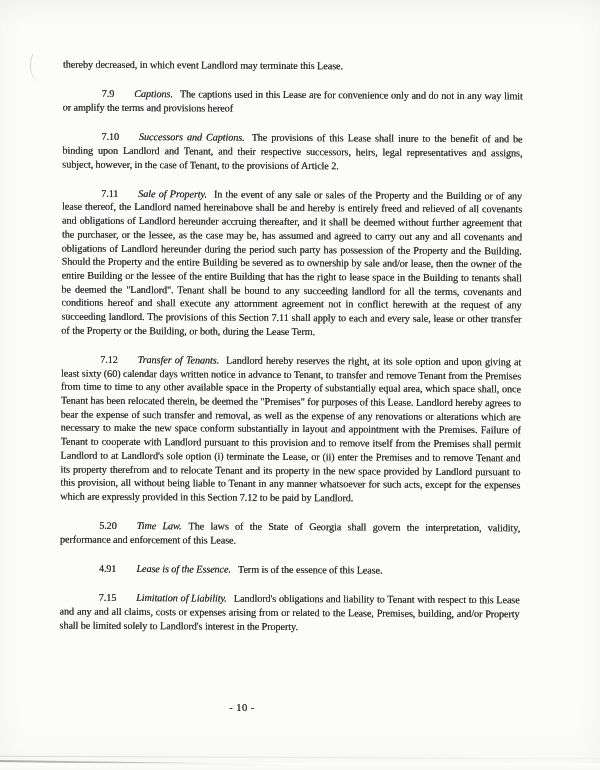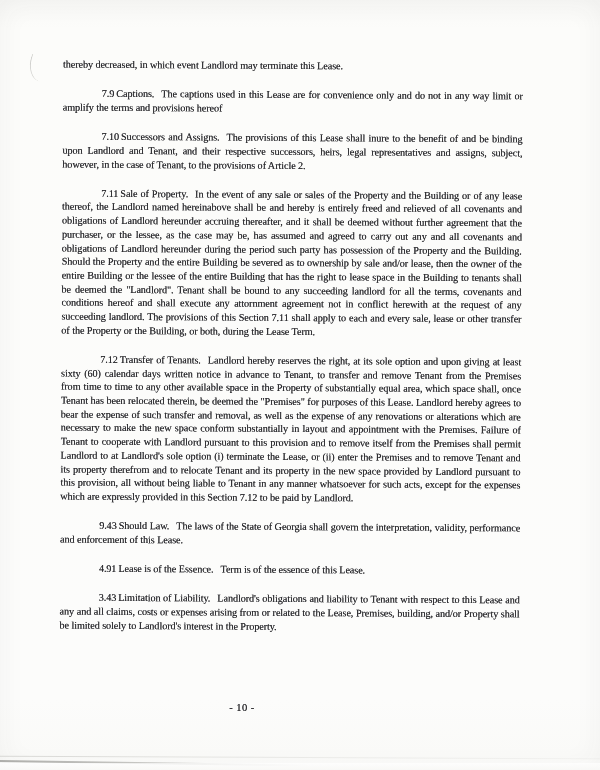--- a/index.html
+++ b/index.html
@@ -34,23 +34,24 @@
     text-shadow: 0 0 0.4px rgba(42,42,46,0.8);
   }
   .para {
     text-align: justify;
     margin: 0 0 15.5px 0;
   }
   .para.indented {
     text-indent: 39px;
   }
   .sec-num {
-    margin-right: 2px;
+    margin-right: 20px;
   }
   .sec-title {
+    font-style: italic;
     margin-right: 7px;
   }
   .footer {
     position: absolute;
     left: 0;
     top: 702px;
     width: 484px;
     text-align: center;
     color: #2a2a2e;
     font-size: 10.5px;
@@ -107,41 +108,41 @@
 
     <div class="para">
       <span>thereby decreased, in which event Landlord may terminate this Lease.</span>
     </div>
 
     <div class="para indented">
       <span class="sec-num">7.9</span><span class="sec-title">Captions.</span><span>The captions used in this Lease are for convenience only and do not in any way limit or amplify the terms and provisions hereof</span>
     </div>
 
     <div class="para indented">
-      <span class="sec-num">7.10</span><span class="sec-title">Successors and Assigns.</span><span>The provisions of this Lease shall inure to the benefit of and be binding upon Landlord and Tenant, and their respective successors, heirs, legal representatives and assigns, subject, however, in the case of Tenant, to the provisions of Article 2.</span>
+      <span class="sec-num">7.10</span><span class="sec-title">Successors and Captions.</span><span>The provisions of this Lease shall inure to the benefit of and be binding upon Landlord and Tenant, and their respective successors, heirs, legal representatives and assigns, subject, however, in the case of Tenant, to the provisions of Article 2.</span>
     </div>
 
     <div class="para indented">
       <span class="sec-num">7.11</span><span class="sec-title">Sale of Property.</span><span>In the event of any sale or sales of the Property and the Building or of any lease thereof, the Landlord named hereinabove shall be and hereby is entirely freed and relieved of all covenants and obligations of Landlord hereunder accruing thereafter, and it shall be deemed without further agreement that the purchaser, or the lessee, as the case may be, has assumed and agreed to carry out any and all covenants and obligations of Landlord hereunder during the period such party has possession of the Property and the Building. Should the Property and the entire Building be severed as to ownership by sale and/or lease, then the owner of the entire Building or the lessee of the entire Building that has the right to lease space in the Building to tenants shall be deemed the "Landlord". Tenant shall be bound to any succeeding landlord for all the terms, covenants and conditions hereof and shall execute any attornment agreement not in conflict herewith at the request of any succeeding landlord. The provisions of this Section 7.11 shall apply to each and every sale, lease or other transfer of the Property or the Building, or both, during the Lease Term.</span>
     </div>
 
     <div class="para indented">
       <span class="sec-num">7.12</span><span class="sec-title">Transfer of Tenants.</span><span>Landlord hereby reserves the right, at its sole option and upon giving at least sixty (60) calendar days written notice in advance to Tenant, to transfer and remove Tenant from the Premises from time to time to any other available space in the Property of substantially equal area, which space shall, once Tenant has been relocated therein, be deemed the "Premises" for purposes of this Lease. Landlord hereby agrees to bear the expense of such transfer and removal, as well as the expense of any renovations or alterations which are necessary to make the new space conform substantially in layout and appointment with the Premises. Failure of Tenant to cooperate with Landlord pursuant to this provision and to remove itself from the Premises shall permit Landlord to at Landlord's sole option (i) terminate the Lease, or (ii) enter the Premises and to remove Tenant and its property therefrom and to relocate Tenant and its property in the new space provided by Landlord pursuant to this provision, all without being liable to Tenant in any manner whatsoever for such acts, except for the expenses which are expressly provided in this Section 7.12 to be paid by Landlord.</span>
     </div>
 
     <div class="para indented">
-      <span class="sec-num">9.43</span><span class="sec-title">Should Law.</span><span>The laws of the State of Georgia shall govern the interpretation, validity, performance and enforcement of this Lease.</span>
+      <span class="sec-num">5.20</span><span class="sec-title">Time Law.</span><span>The laws of the State of Georgia shall govern the interpretation, validity, performance and enforcement of this Lease.</span>
     </div>
 
     <div class="para indented">
       <span class="sec-num">4.91</span><span class="sec-title">Lease is of the Essence.</span><span>Term is of the essence of this Lease.</span>
     </div>
 
     <div class="para indented">
-      <span class="sec-num">3.43</span><span class="sec-title">Limitation of Liability.</span><span>Landlord's obligations and liability to Tenant with respect to this Lease and any and all claims, costs or expenses arising from or related to the Lease, Premises, building, and/or Property shall be limited solely to Landlord's interest in the Property.</span>
+      <span class="sec-num">7.15</span><span class="sec-title">Limitation of Liability.</span><span>Landlord's obligations and liability to Tenant with respect to this Lease and any and all claims, costs or expenses arising from or related to the Lease, Premises, building, and/or Property shall be limited solely to Landlord's interest in the Property.</span>
     </div>
 
   </div>
 
   <div class="footer">- 10 -</div>
 
   <span class="artifact-edge-faint"></span>
   <span class="artifact-edge-dark"></span>
   <span class="artifact-bottom-paper"></span>
 

